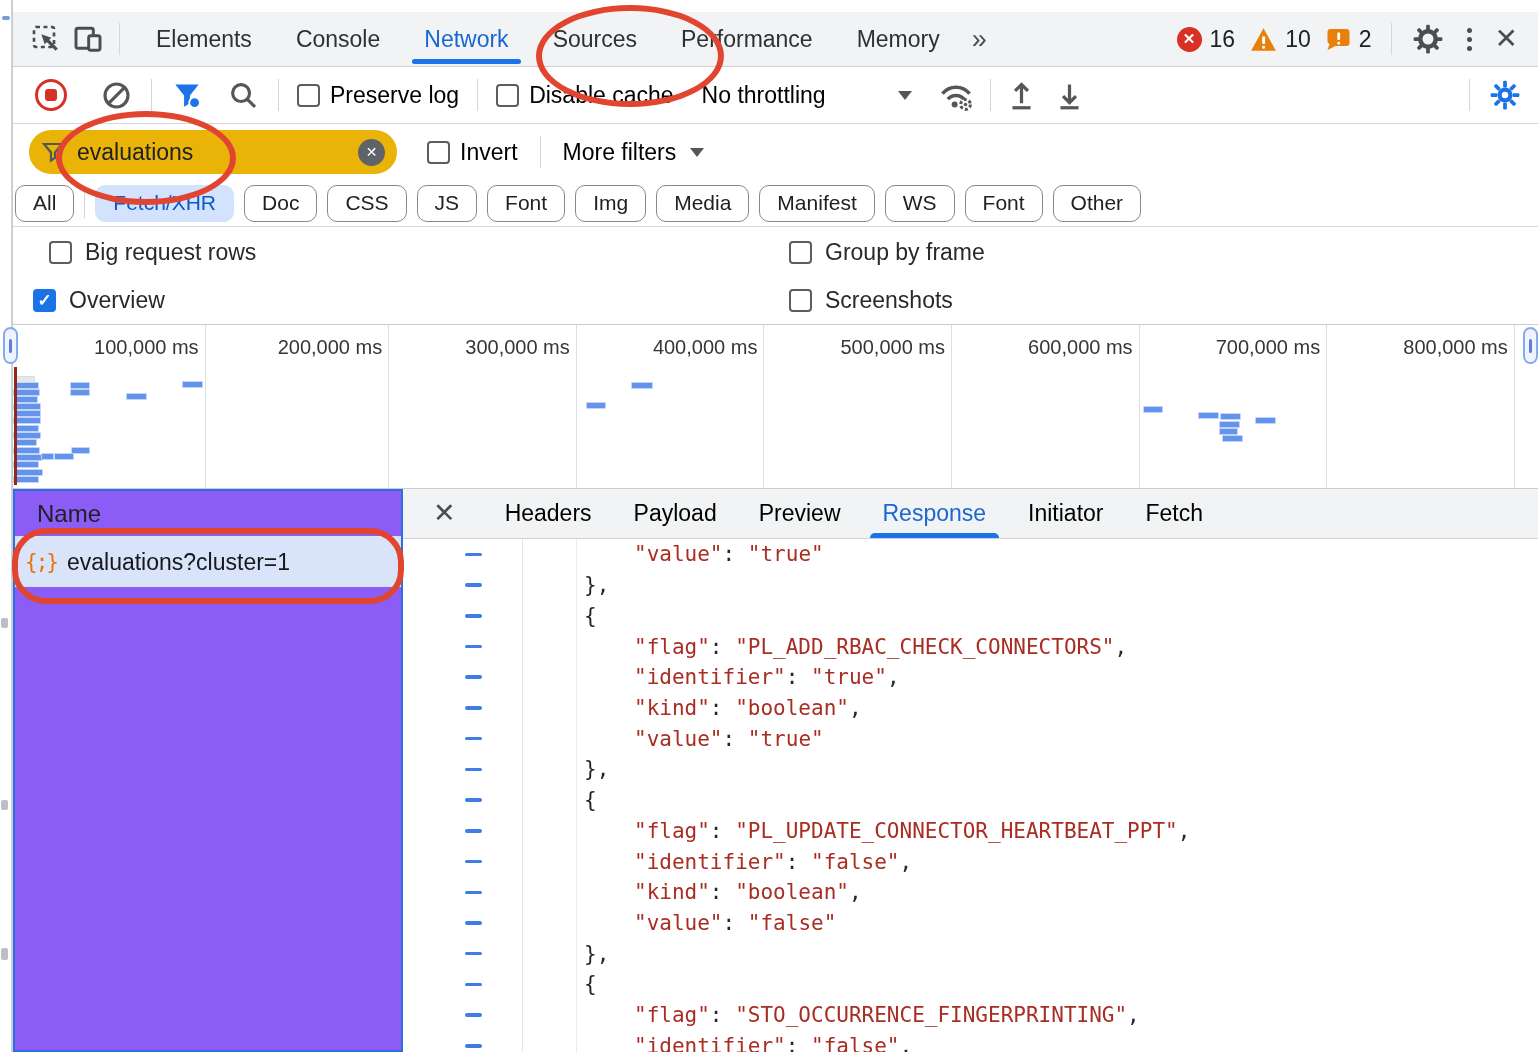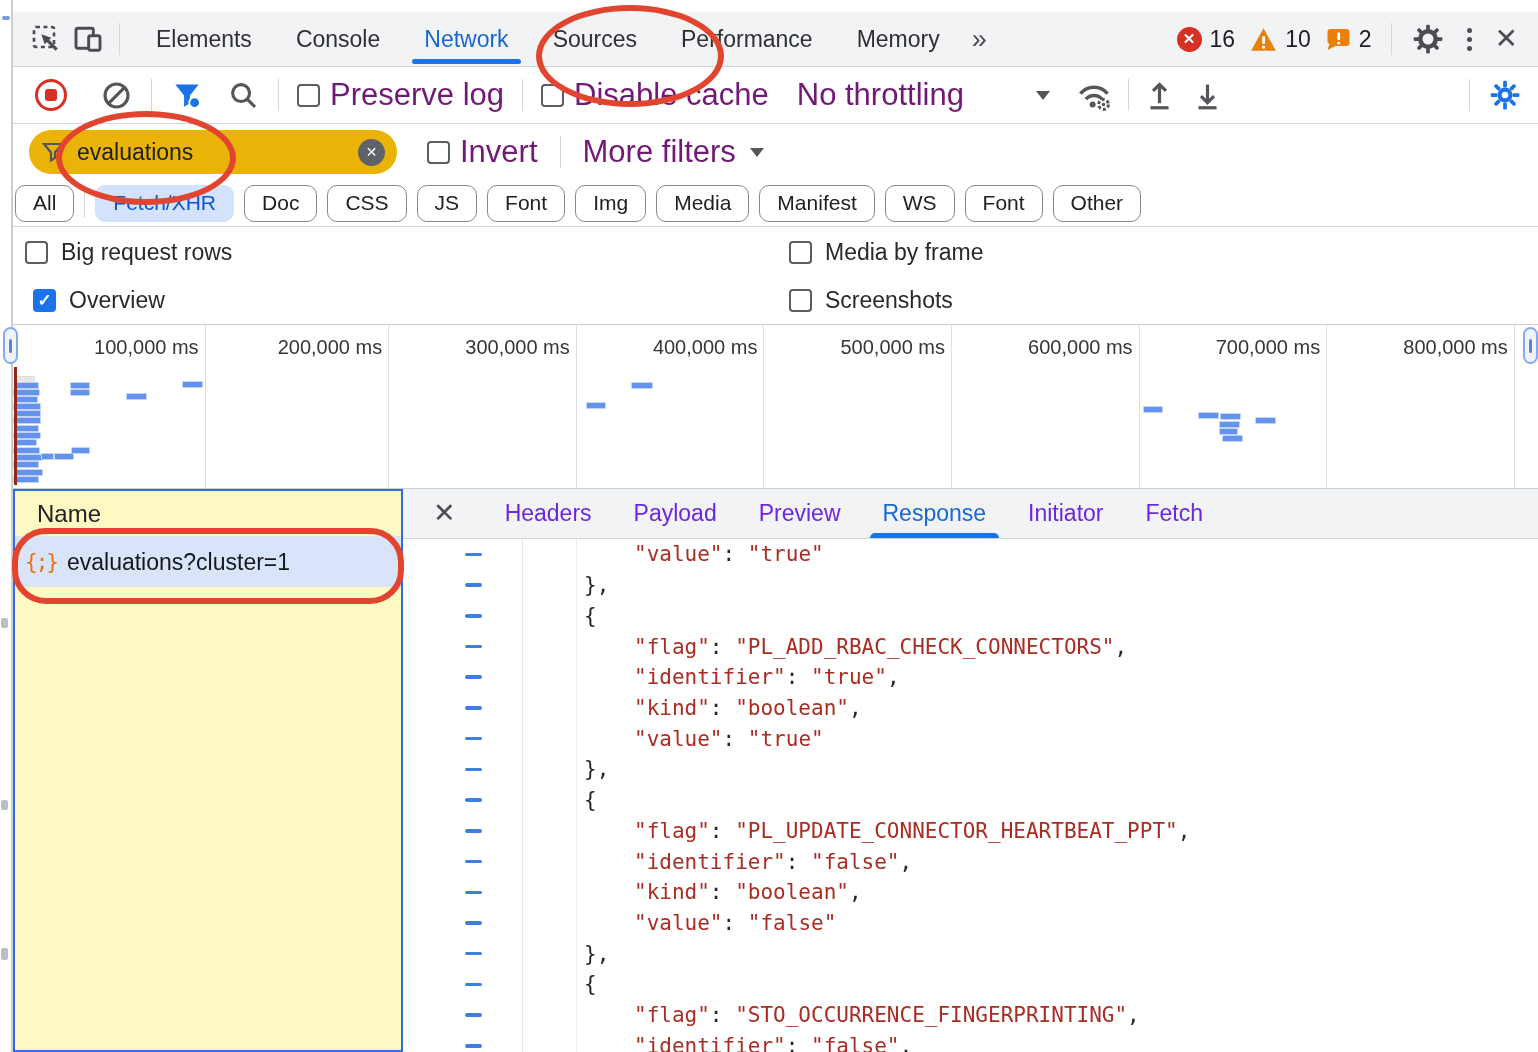--- a/index.html
+++ b/index.html
@@ -27,21 +27,21 @@
   .kebab{display:flex;flex-direction:column;gap:4px;align-items:center;width:20px;}
   .kebab i{width:5px;height:5px;border-radius:50%;background:#4b4d51;}
   .xclose{font-size:28px;color:#4b4d51;line-height:1;}
   
   .nettools{height:56px;background:#fff;border-bottom:1px solid #d5d8dc;display:flex;align-items:center;padding-left:12px;}
   .rec{width:26px;height:26px;border:3px solid #d93025;border-radius:50%;display:flex;align-items:center;justify-content:center;margin:0 10px;}
   .rec i{width:12px;height:12px;background:#d93025;border-radius:3px;}
   .cb{width:23px;height:23px;border:2.5px solid #5a5d61;border-radius:4px;box-sizing:border-box;background:#fff;flex:0 0 auto;
       display:flex;align-items:center;justify-content:center;}
   .cb.checked{background:#1a73e8;border-color:#1a73e8;color:#fff;font-size:17px;font-weight:bold;}
-  .tool-label{font-size:31px;color:#701a75;margin-left:10px;white-space:nowrap;}
+  .tool-label{font-size:23px;color:#000000;margin-left:10px;white-space:nowrap;}
   .dd-arrow{width:0;height:0;border-left:7px solid transparent;border-right:7px solid transparent;border-top:9px solid #54565a;}
   
   .filterrow{height:56px;background:#fff;display:flex;align-items:center;}
   .pill{margin-left:16px;width:368px;height:44px;background:#eab308;border-radius:22px;display:flex;align-items:center;padding:0 12px;box-sizing:border-box;}
   .pill-text{font-size:23px;color:#202124;margin-left:12px;flex:1;}
   .clear-btn{width:27px;height:27px;border-radius:50%;background:#5f6368;color:#fff;font-size:14px;display:flex;align-items:center;justify-content:center;}
   
   .chipsrow{height:46px;background:#fff;border-bottom:1px solid #d5d8dc;display:flex;align-items:center;padding-left:2px;gap:10px;}
   .chip{height:37px;padding:0 17px;border:1.5px solid #85888c;border-radius:10px;font-size:21px;color:#202124;
         display:flex;align-items:center;background:#fff;white-space:nowrap;box-sizing:border-box;}
@@ -55,28 +55,28 @@
   .ov-seg{position:absolute;top:0;bottom:0;border-right:1px solid #dcdfe4;}
   .ov-seg span{position:absolute;right:6px;top:11px;font-size:20px;color:#33363a;white-space:nowrap;}
   .ov-bar{position:absolute;height:5px;background:#6493ee;border:1px solid #c2d4fa;border-radius:1px;}
   .ov-bar.gray{background:#e7e7e7;border-color:#dcdcdc;}
   .ov-redline{position:absolute;width:3px;background:#8e2a19;}
   .ov-handle{position:absolute;top:2px;width:15px;height:37px;background:#eef3fd;border:2px solid #88a9ee;border-radius:8px;
              display:flex;align-items:center;justify-content:center;box-sizing:border-box;}
   .ov-handle i{width:2.5px;height:14px;background:#5c82d8;border-radius:2px;}
   
   .bottom{flex:1;display:flex;min-height:0;}
-  .reqpanel{width:390px;flex:0 0 auto;border:2.5px solid #2e6ede;box-sizing:border-box;background:#fef9c3;}
+  .reqpanel{width:390px;flex:0 0 auto;border:2.5px solid #2e6ede;box-sizing:border-box;background:#8b5cf6;}
   .req-header{height:45px;display:flex;align-items:center;padding-left:22px;font-size:24px;color:#202124;border-bottom:1px solid #e0e3e7;}
   .req-row{height:50px;display:flex;align-items:center;padding-left:10px;background:#d9e4fb;font-size:23px;color:#16181a;}
   .json-ic{color:#e8710a;font-family:"DejaVu Sans Mono",monospace;font-size:21px;margin-right:10px;letter-spacing:-2px;}
   .detail{flex:1;display:flex;flex-direction:column;min-width:0;}
   .dtabs{height:49px;background:#f1f3f4;border-bottom:1px solid #d0d3d5;display:flex;align-items:center;padding-left:30px;flex:0 0 auto;}
   .dclose{font-size:27px;color:#4b4d51;margin-right:28px;line-height:1;}
-  .dtab{padding:0 21px;height:100%;display:flex;align-items:center;font-size:23px;color:#6d28d9;position:relative;white-space:nowrap;}
+  .dtab{padding:0 21px;height:100%;display:flex;align-items:center;font-size:23px;color:#000000;position:relative;white-space:nowrap;}
   .dtab.selected{color:#1967d2;}
   .dtab .tab-underline{position:absolute;left:8px;right:8px;bottom:0;height:5px;border-radius:5px 5px 0 0;background:#1a73e8;}
   
   .code{flex:1;position:relative;background:#fff;overflow:hidden;font-family:"DejaVu Sans Mono",monospace;font-size:21px;}
   .gutter-line{position:absolute;left:119px;top:0;bottom:0;width:1px;background:#e4e6e8;}
   .indent-guide{position:absolute;left:173px;top:0;bottom:0;width:1px;background:#e9ebed;}
   .cline{height:30.72px;position:relative;display:flex;align-items:center;}
   .fold{position:absolute;left:62px;width:17px;height:3.5px;background:#3f7de0;border-radius:2px;}
   .ctext{white-space:pre;}
   .ctext.d1{margin-left:181px;}
@@ -284,27 +284,27 @@
       <div class="chip">Font</div>
       <div class="chip">Img</div>
       <div class="chip">Media</div>
       <div class="chip">Manifest</div>
       <div class="chip">WS</div>
       <div class="chip">Font</div>
       <div class="chip">Other</div>
     </div>
 
   <div class="options">
-    <div class="opt" style="left:12px;top:12px;">
+    <div class="opt" style="left:36px;top:12px;">
       <span class="cb"></span>
       <span>Big request rows</span>
     </div>
     <div class="opt" style="left:776px;top:12px;">
       <span class="cb"></span>
-      <span>Media by frame</span>
+      <span>Group by frame</span>
     </div>
     <div class="opt" style="left:20px;top:60px;">
       <span class="cb checked">
           <span>✓</span>
         </span>
       <span>Overview</span>
     </div>
     <div class="opt" style="left:776px;top:60px;">
       <span class="cb"></span>
       <span>Screenshots</span>

